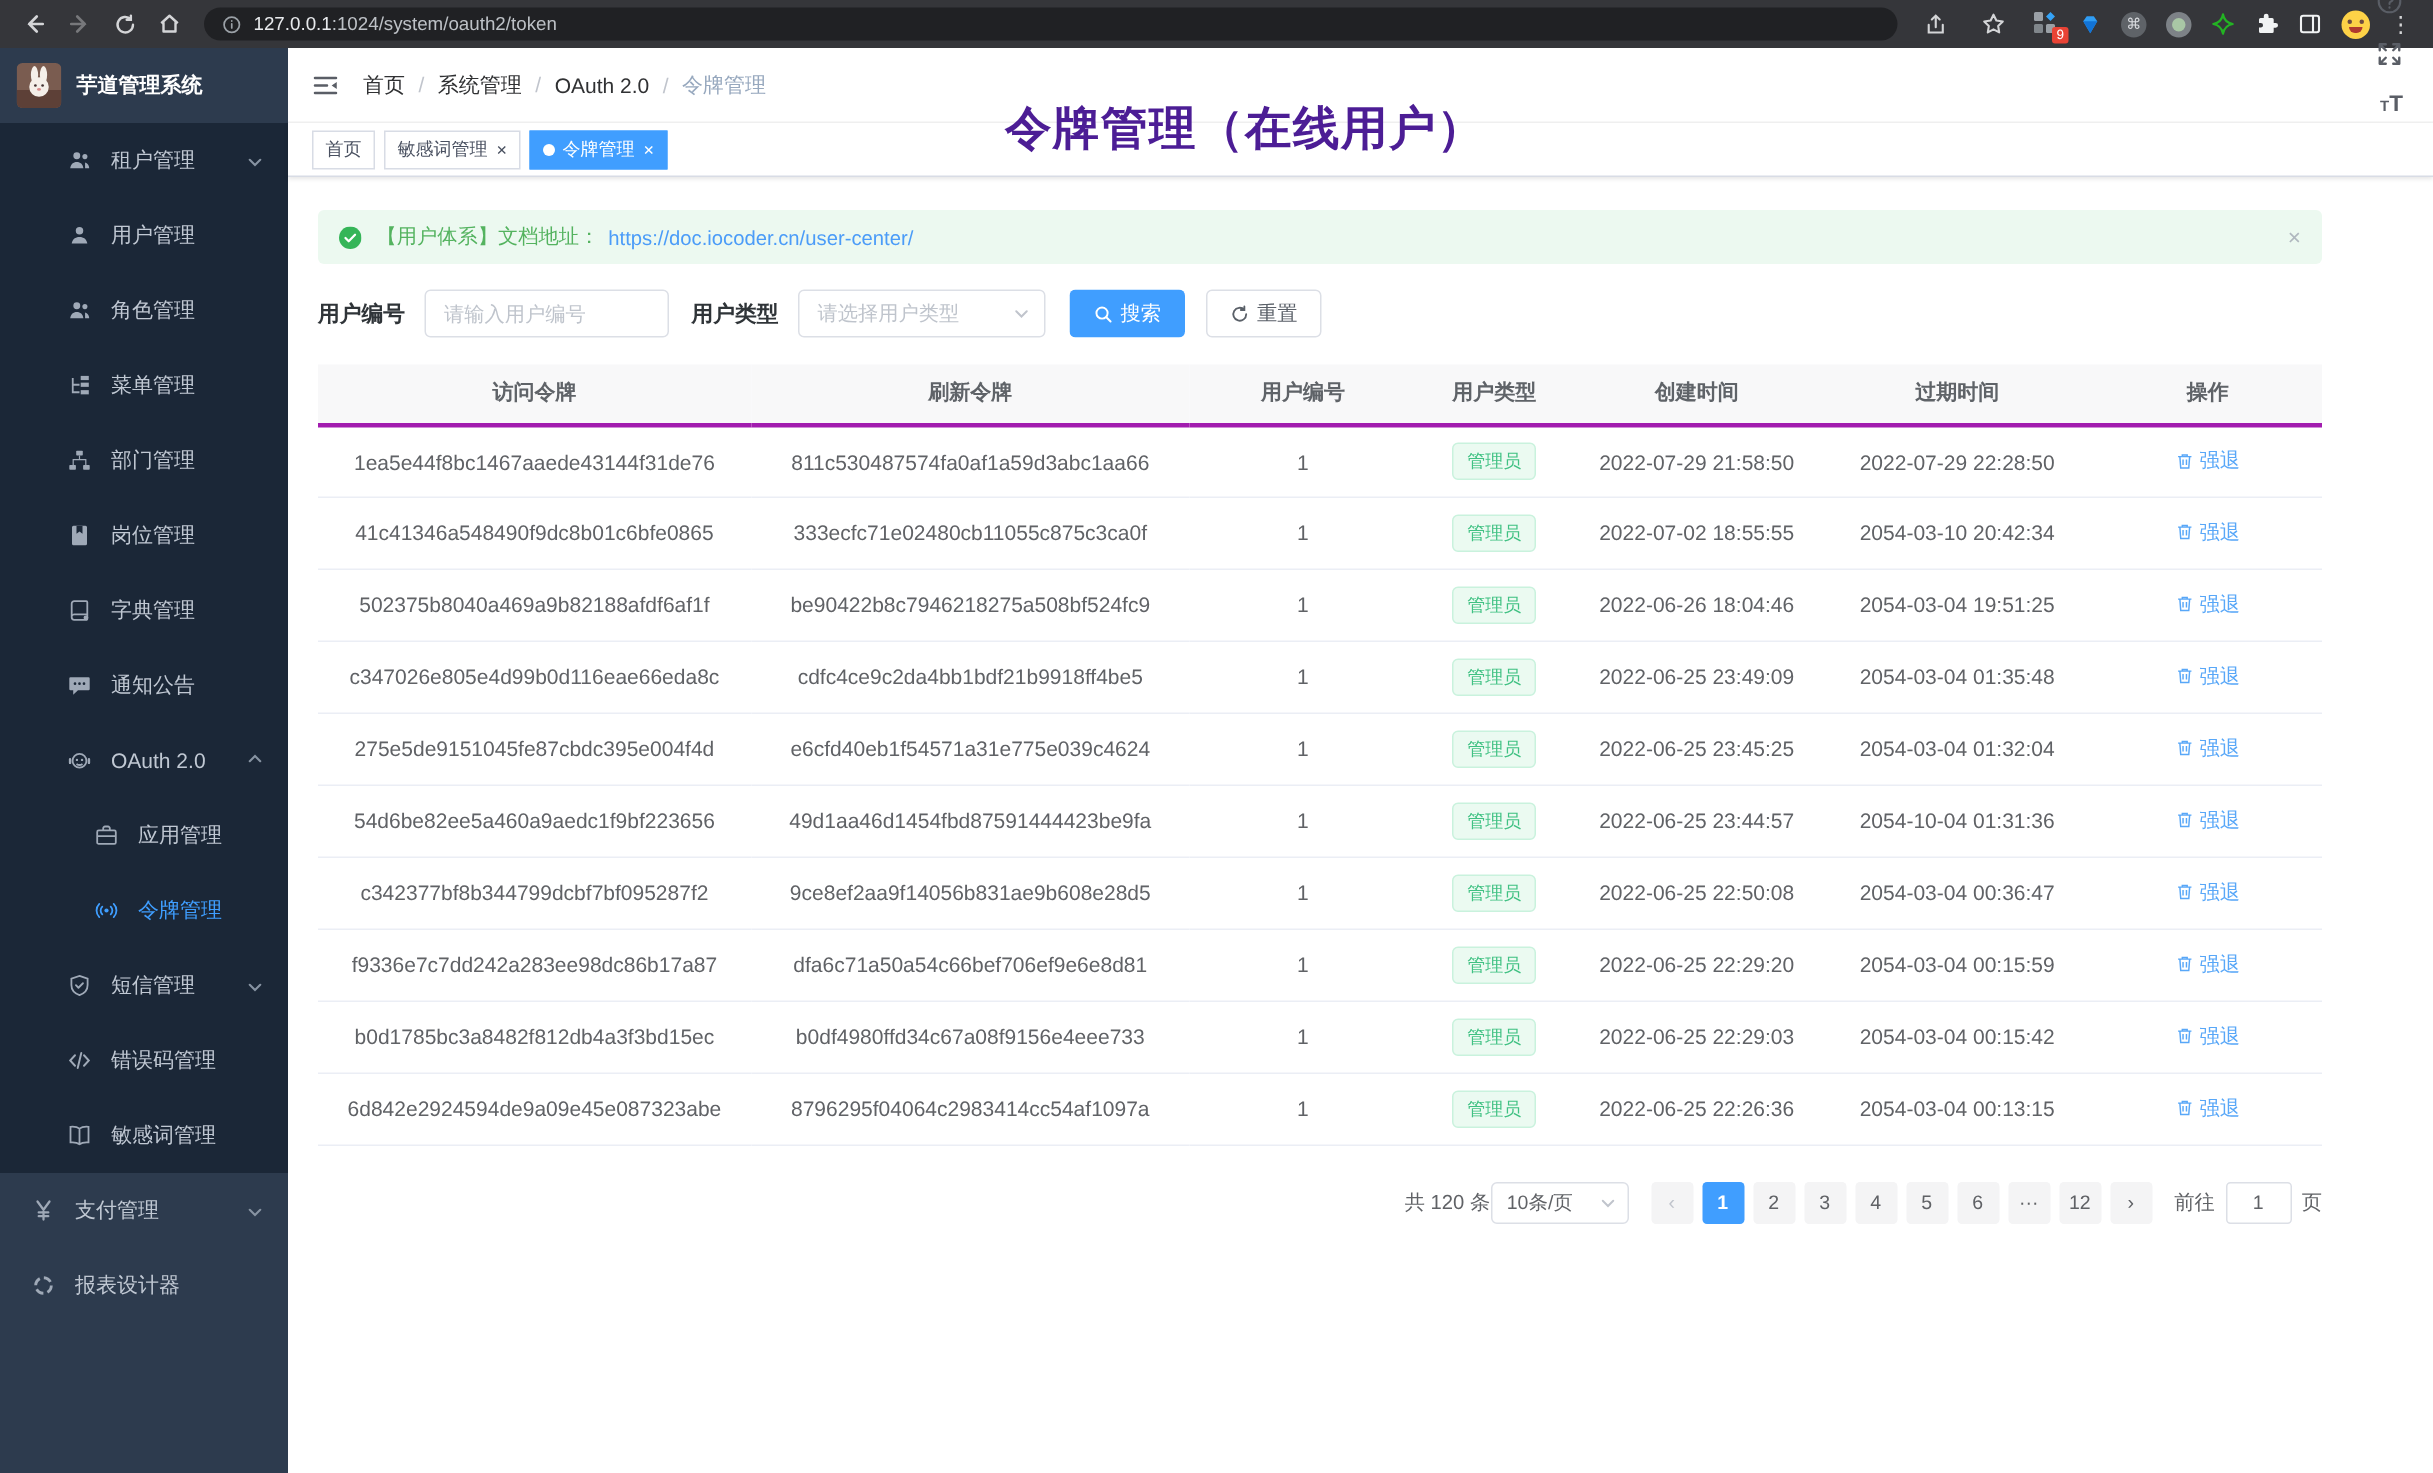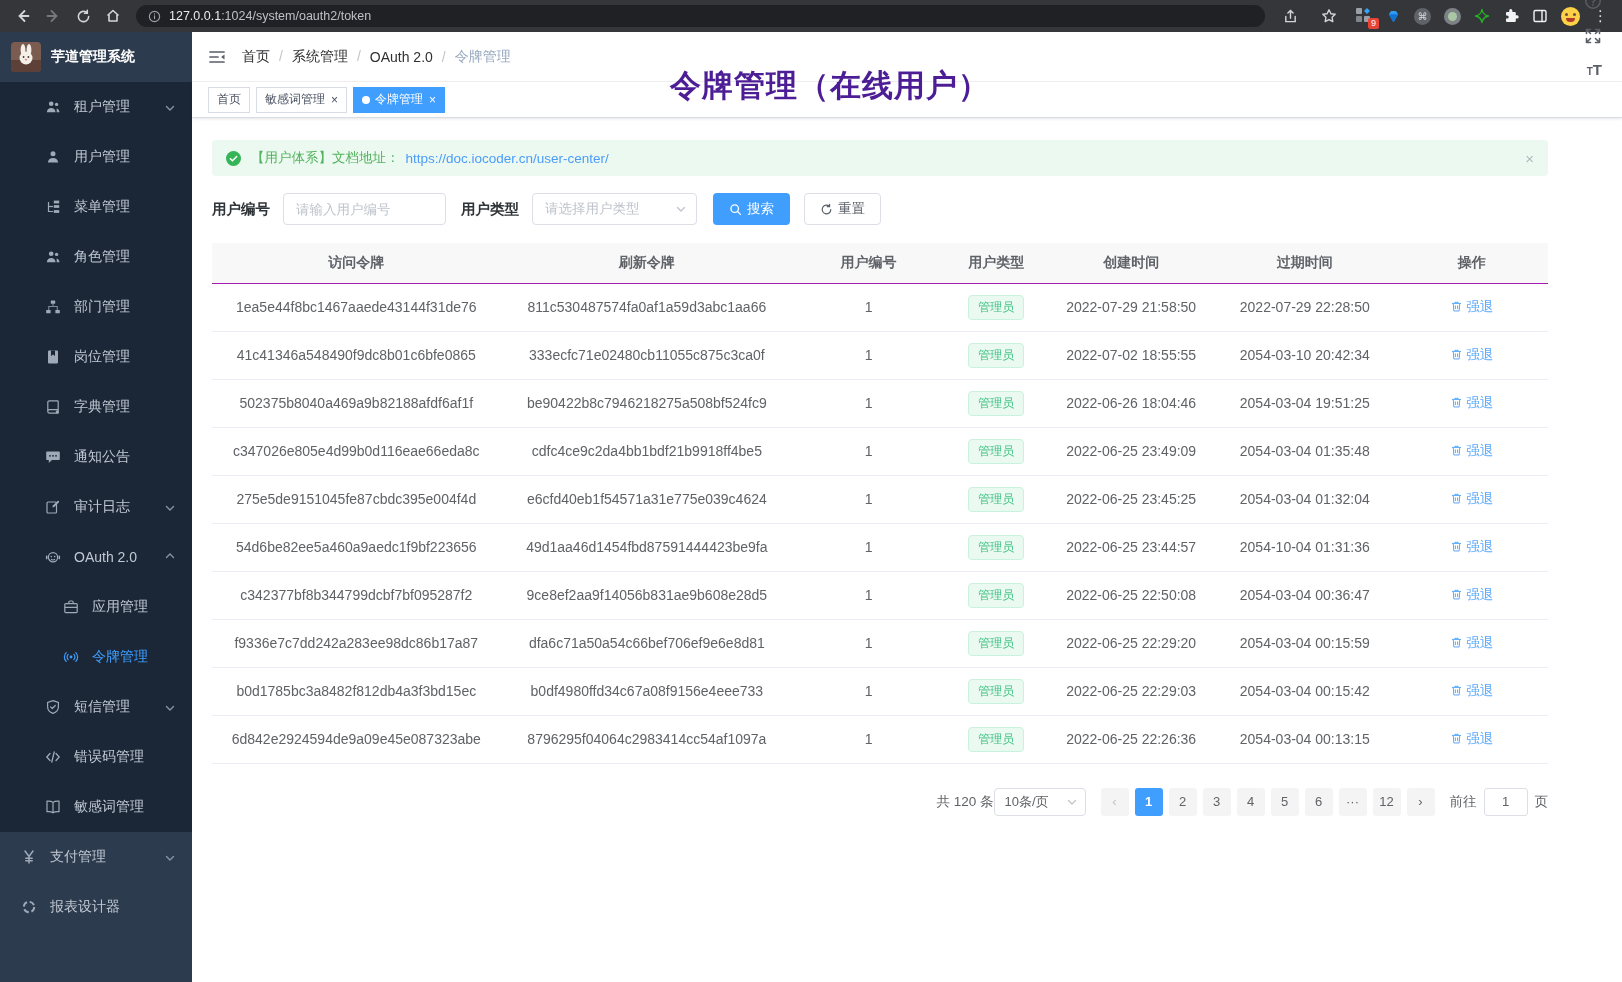--- a/index.html
+++ b/index.html
@@ -81,21 +81,21 @@
   .f-input { width:163px; height:32px; border:1px solid #dcdfe6; border-radius:4px; padding:0 12px; font-size:13.5px; color:#606266; outline:none; font-family:inherit; }
   .f-input::placeholder { color:#bfc4cc; }
   .f-select { width:165px; height:32px; border:1px solid #dcdfe6; border-radius:4px; display:flex; align-items:center; justify-content:space-between; padding:0 9px 0 12px; color:#bfc4cc; font-size:13.5px; cursor:pointer; }
   .f-select .sel-arrow { color:#c0c4cc; width:12px; height:12px; }
   .btn { height:32px; border-radius:4px; display:inline-flex; align-items:center; gap:5px; font-size:13.5px; padding:0 15px; cursor:pointer; border:1px solid transparent; font-family:inherit; }
   .btn-primary { background:#409eff; color:#fff; margin-left:16px; }
   .btn-plain { background:#fff; border-color:#dcdfe6; color:#5a6068; margin-left:14px; }
   .btn svg { width:13px; height:13px; }
 
   table.grid { width:100%; margin-top:18px; border-collapse:collapse; table-layout:fixed; font-size:14px; color:#606266; text-align:center; }
-  .grid thead th { height:40px; background:#f8f8f9; color:#5f6368; font-weight:700; border-bottom:1px solid #a21caf; font-size:14px; }
+  .grid thead th { height:40px; background:#f8f8f9; color:#5f6368; font-weight:700; border-bottom:3px solid #a21caf; font-size:14px; }
   .grid tbody td { height:48px; border-bottom:1px solid #ebeef5; overflow:hidden; white-space:nowrap; }
   .badge { display:inline-block; padding:3px 9px; font-size:12px; color:#40c183; background:#ebfaf1; border:1px solid #c9f2dd; border-radius:4px; }
   .act-link { color:#58a7f8; font-size:13.5px; display:inline-flex; align-items:center; gap:3px; cursor:pointer; }
   .act-link svg { width:13px; height:13px; }
 
   .pagination { margin-top:24px; display:flex; align-items:center; justify-content:flex-end; font-size:13.5px; color:#606266; }
   .pg-total { margin-right:0; }
   .pg-size { width:92px; height:28px; border:1px solid #dcdfe6; border-radius:4px; display:flex; align-items:center; justify-content:space-between; padding:0 7px 0 10px; font-size:13px; color:#606266; margin-right:12px; cursor:pointer; }
   .pg-size .sel-arrow { color:#c0c4cc; width:12px; height:12px; }
   .pg-btn { min-width:28px; height:28px; line-height:28px; background:#f4f4f5; border-radius:3px; margin:0 3px; text-align:center; color:#606266; cursor:pointer; font-size:13px; padding:0 4px; user-select:none; }
@@ -223,44 +223,44 @@
             <span class="mi-icon">
               <svg viewBox="0 0 16 16" fill="currentColor">
                 <circle cx="8" cy="4.8" r="2.5"></circle>
                 <path d="M2.8 13.4c.5-3 2.4-4.4 5.2-4.4s4.7 1.4 5.2 4.4z"></path>
               </svg>
             </span>
             <span class="mi-label">用户管理</span>
           </div>
           <div class="menu-item level2">
             <span class="mi-icon">
+              <svg viewBox="0 0 16 16" fill="currentColor">
+                <circle cx="6.2" cy="4.8" r="2.3"></circle>
+                <path d="M1.8 13.2c.4-2.8 2-4.2 4.4-4.2s4 1.4 4.4 4.2z"></path>
+                <circle cx="11.6" cy="5.4" r="1.7"></circle>
+                <path d="M11.7 9.4c1.7.4 2.6 1.7 2.8 3.8h-2.8z"></path>
+              </svg>
+            </span>
+            <span class="mi-label">角色管理</span>
+          </div>
+          <div class="menu-item level2">
+            <span class="mi-icon">
               <svg viewBox="0 0 16 16" fill="none" stroke="currentColor" stroke-width="1.2">
                 <path d="M3.5 3v9.5h4.5"></path>
                 <path d="M3.5 7.5h4.5"></path>
                 <rect x="8.8" y="1.6" width="5.4" height="2.8" fill="currentColor" stroke="none"></rect>
                 <rect x="8.8" y="6.1" width="5.4" height="2.8" fill="currentColor" stroke="none"></rect>
                 <rect x="8.8" y="11.1" width="5.4" height="2.8" fill="currentColor" stroke="none"></rect>
               </svg>
             </span>
             <span class="mi-label">菜单管理</span>
           </div>
           <div class="menu-item level2">
             <span class="mi-icon">
               <svg viewBox="0 0 16 16" fill="currentColor">
-                <circle cx="6.2" cy="4.8" r="2.3"></circle>
-                <path d="M1.8 13.2c.4-2.8 2-4.2 4.4-4.2s4 1.4 4.4 4.2z"></path>
-                <circle cx="11.6" cy="5.4" r="1.7"></circle>
-                <path d="M11.7 9.4c1.7.4 2.6 1.7 2.8 3.8h-2.8z"></path>
-              </svg>
-            </span>
-            <span class="mi-label">角色管理</span>
-          </div>
-          <div class="menu-item level2">
-            <span class="mi-icon">
-              <svg viewBox="0 0 16 16" fill="currentColor">
                 <rect x="5.8" y="1.5" width="4.4" height="3.2" rx=".5"></rect>
                 <rect x="1.2" y="11" width="4.4" height="3.2" rx=".5"></rect>
                 <rect x="10.4" y="11" width="4.4" height="3.2" rx=".5"></rect>
                 <path d="M7.6 4.7h.8V7h4.2v4h-.8V7.8H4.2V11h-.8V7h4.2z"></path>
               </svg>
             </span>
             <span class="mi-label">部门管理</span>
           </div>
           <div class="menu-item level2">
             <span class="mi-icon">
@@ -283,32 +283,20 @@
           <div class="menu-item level2">
             <span class="mi-icon">
               <svg viewBox="0 0 16 16" fill="currentColor">
                 <path d="M2 2.5h12a.8.8 0 0 1 .8.8v7a.8.8 0 0 1-.8.8H7l-3.2 3v-3H2a.8.8 0 0 1-.8-.8v-7a.8.8 0 0 1 .8-.8z"></path>
                 <circle cx="5" cy="6.8" r=".9" fill="#1b2737"></circle>
                 <circle cx="8" cy="6.8" r=".9" fill="#1b2737"></circle>
                 <circle cx="11" cy="6.8" r=".9" fill="#1b2737"></circle>
               </svg>
             </span>
             <span class="mi-label">通知公告</span>
-          </div>
-          <div class="menu-item level2">
-            <span class="mi-icon">
-              <svg viewBox="0 0 16 16" fill="none" stroke="currentColor" stroke-width="1.2">
-                <rect x="2" y="3" width="9.5" height="11" rx="1"></rect>
-                <path d="M9.3 7.9l4.6-4.6a1 1 0 0 0-1.4-1.4L7.9 6.5l-.5 1.9z" fill="currentColor" stroke="none"></path>
-              </svg>
-            </span>
-            <span class="mi-label">审计日志</span>
-            <span class="mi-arrow"><svg viewBox="0 0 12 12" fill="none" stroke="currentColor" stroke-width="1.4" stroke-linecap="round">
-                <path d="M2.5 4.5L6 8l3.5-3.5"></path>
-              </svg></span>
           </div>
           <div class="menu-item level2">
             <span class="mi-icon">
               <svg viewBox="0 0 16 16" fill="none" stroke="currentColor" stroke-width="1.2">
                 <circle cx="8" cy="8.2" r="4.6"></circle>
                 <path d="M1.7 7.2v2.4M14.3 7.2v2.4" stroke-linecap="round" stroke-width="1.6"></path>
                 <circle cx="6.3" cy="7.6" r=".8" fill="currentColor" stroke="none"></circle>
                 <circle cx="9.7" cy="7.6" r=".8" fill="currentColor" stroke="none"></circle>
                 <path d="M6 10.3c1.3.9 2.7.9 4 0"></path>
               </svg>

